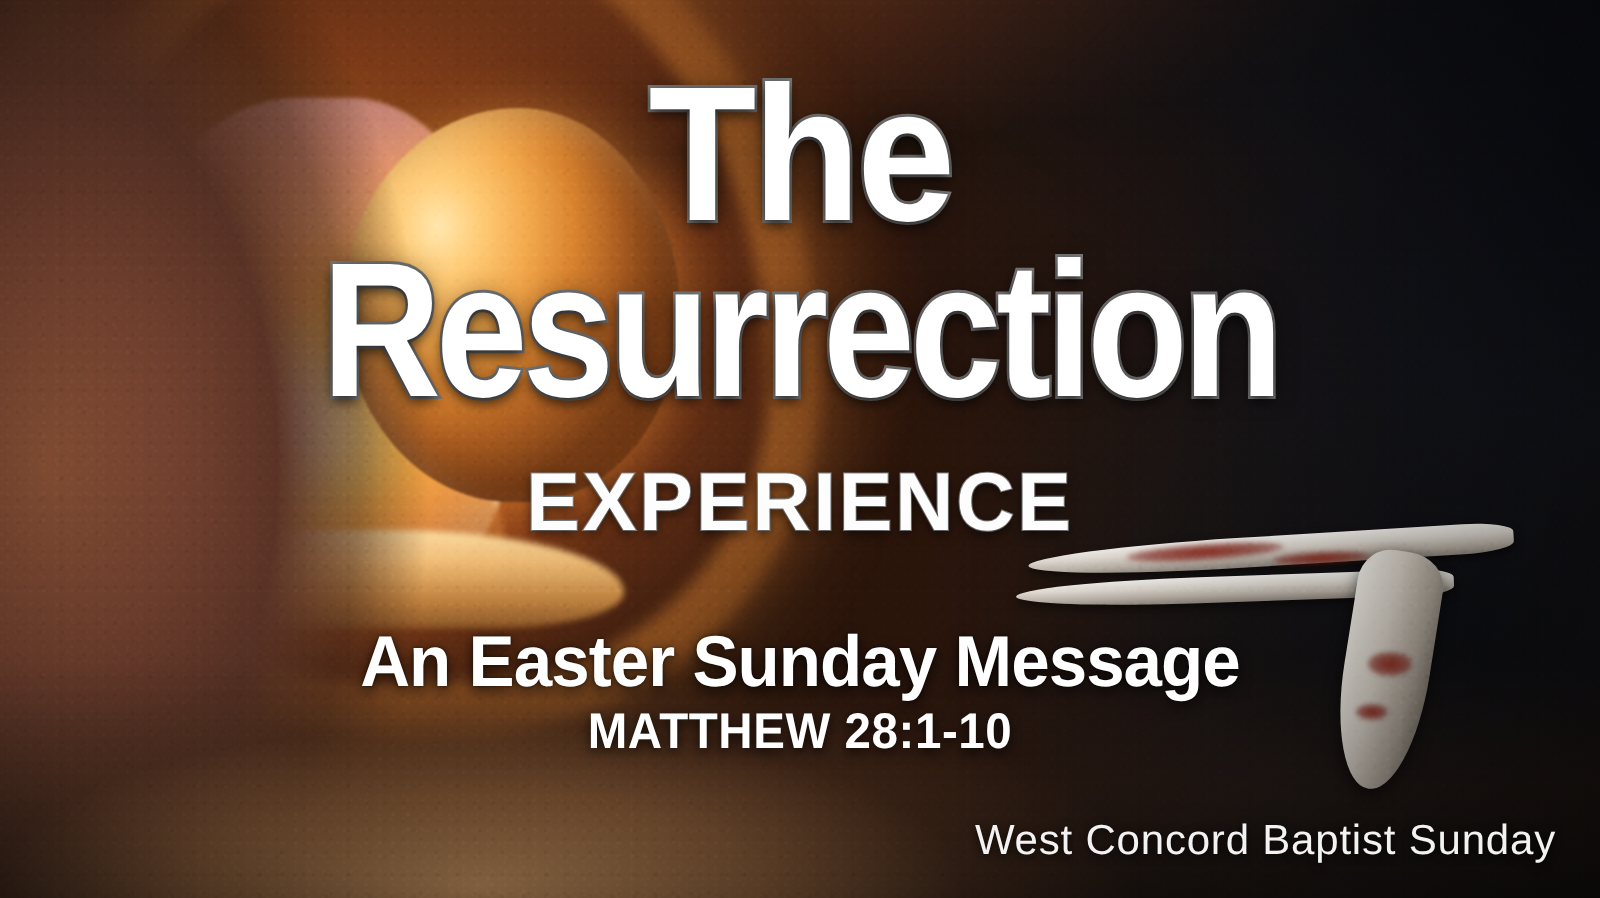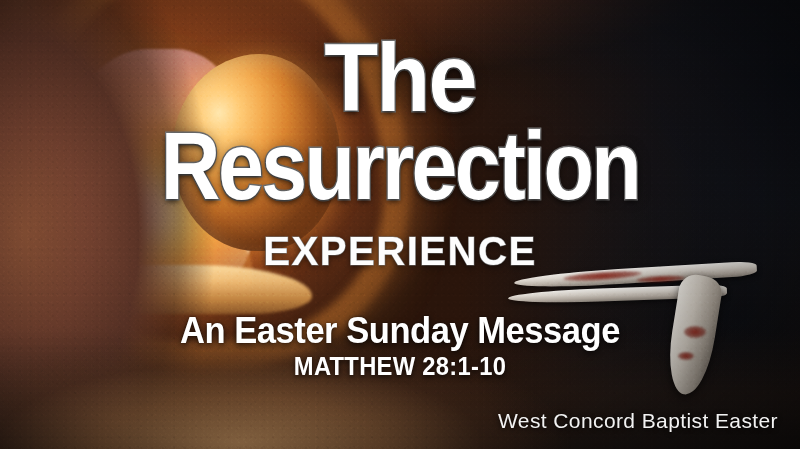--- a/index.html
+++ b/index.html
@@ -362,16 +362,16 @@
     <div class="title-word" id="title-the">The</div>
 
     <div class="title-word" id="title-resurrection">Resurrection</div>
 
     <div id="title-experience">EXPERIENCE</div>
 
     <div id="subtitle-main">An Easter Sunday Message</div>
 
     <div id="subtitle-ref">MATTHEW 28:1-10</div>
 
-    <div id="church-name">West Concord Baptist Easter</div>
+    <div id="church-name">West Concord Baptist Sunday</div>
 
   </div>
 </div>
 
 </body></html>

